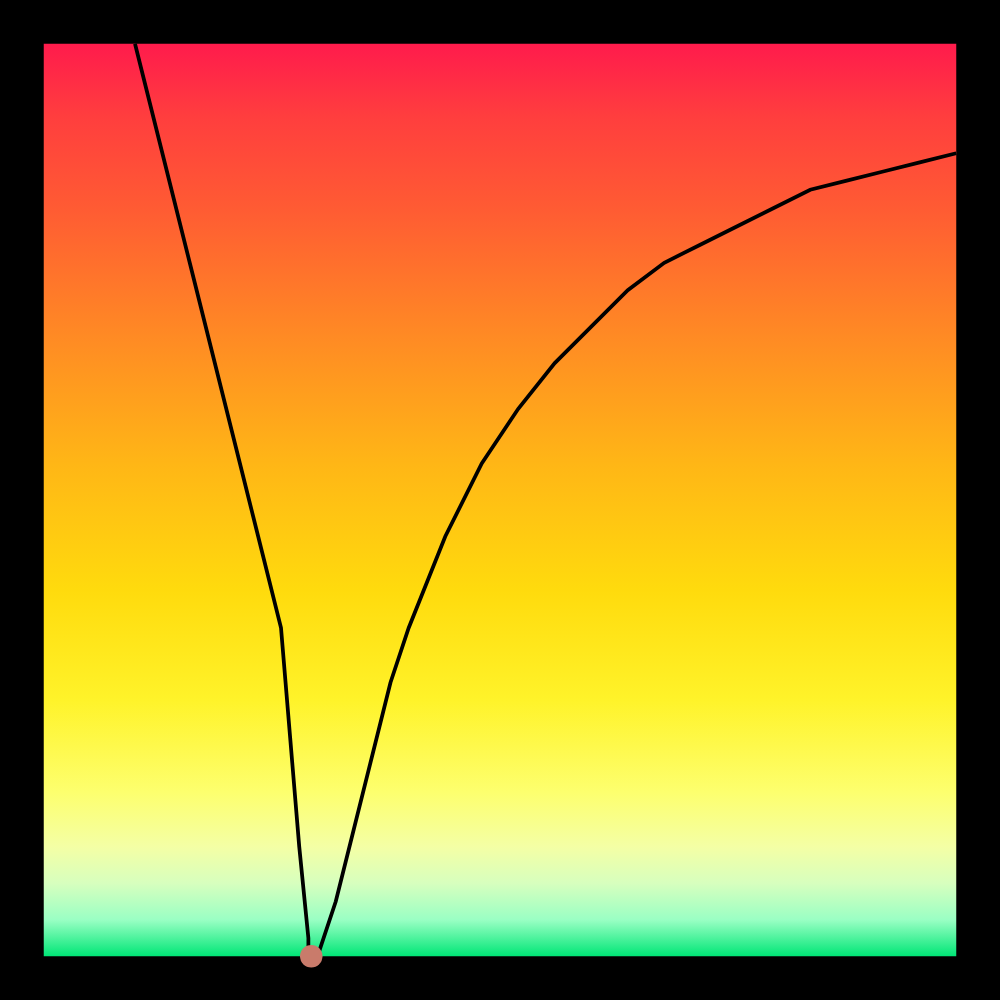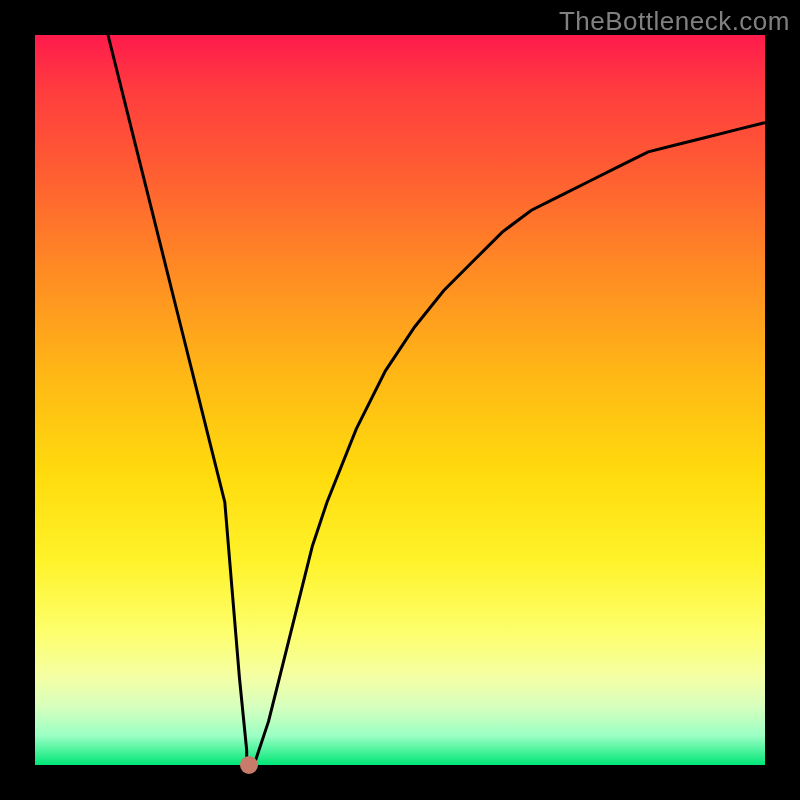--- a/index.html
+++ b/index.html
@@ -62,20 +62,19 @@
     height: 18px;
     border-radius: 50%;
     background: #c97b6b;
     transform: translate(-50%, -50%);
   }
 </style>
 </head>
 <body>
 
 <div class="outer">
-  <div class="watermark">TheBottleneck.com</div>
   <div class="plot-area">
     <svg class="curve" viewBox="0 0 100 100" preserveAspectRatio="none">
       <path fill="none" stroke="#000000" stroke-width="0.4110" vector-effect="" d="M10.000 0.000 L12.000 8.000 L14.000 16.000 L16.000 24.000 L18.000 32.000 L20.000 40.000 L22.000 48.000 L24.000 56.000 L26.000 64.000 L27.000 76.000 L28.000 88.000 L29.000 98.000 L29.000 100.000 L30.000 100.000 L32.000 94.000 L34.000 86.000 L36.000 78.000 L38.000 70.000 L40.000 64.000 L44.000 54.000 L48.000 46.000 L52.000 40.000 L56.000 35.000 L60.000 31.000 L64.000 27.000 L68.000 24.000 L72.000 22.000 L76.000 20.000 L80.000 18.000 L84.000 16.000 L88.000 15.000 L92.000 14.000 L96.000 13.000 L100.000 12.000"></path>
     </svg>
     <div class="marker" style="left: 213.89px; top: 730px; background: rgb(201, 123, 107);"></div>
   </div>
 </div>
 
 </body></html>

